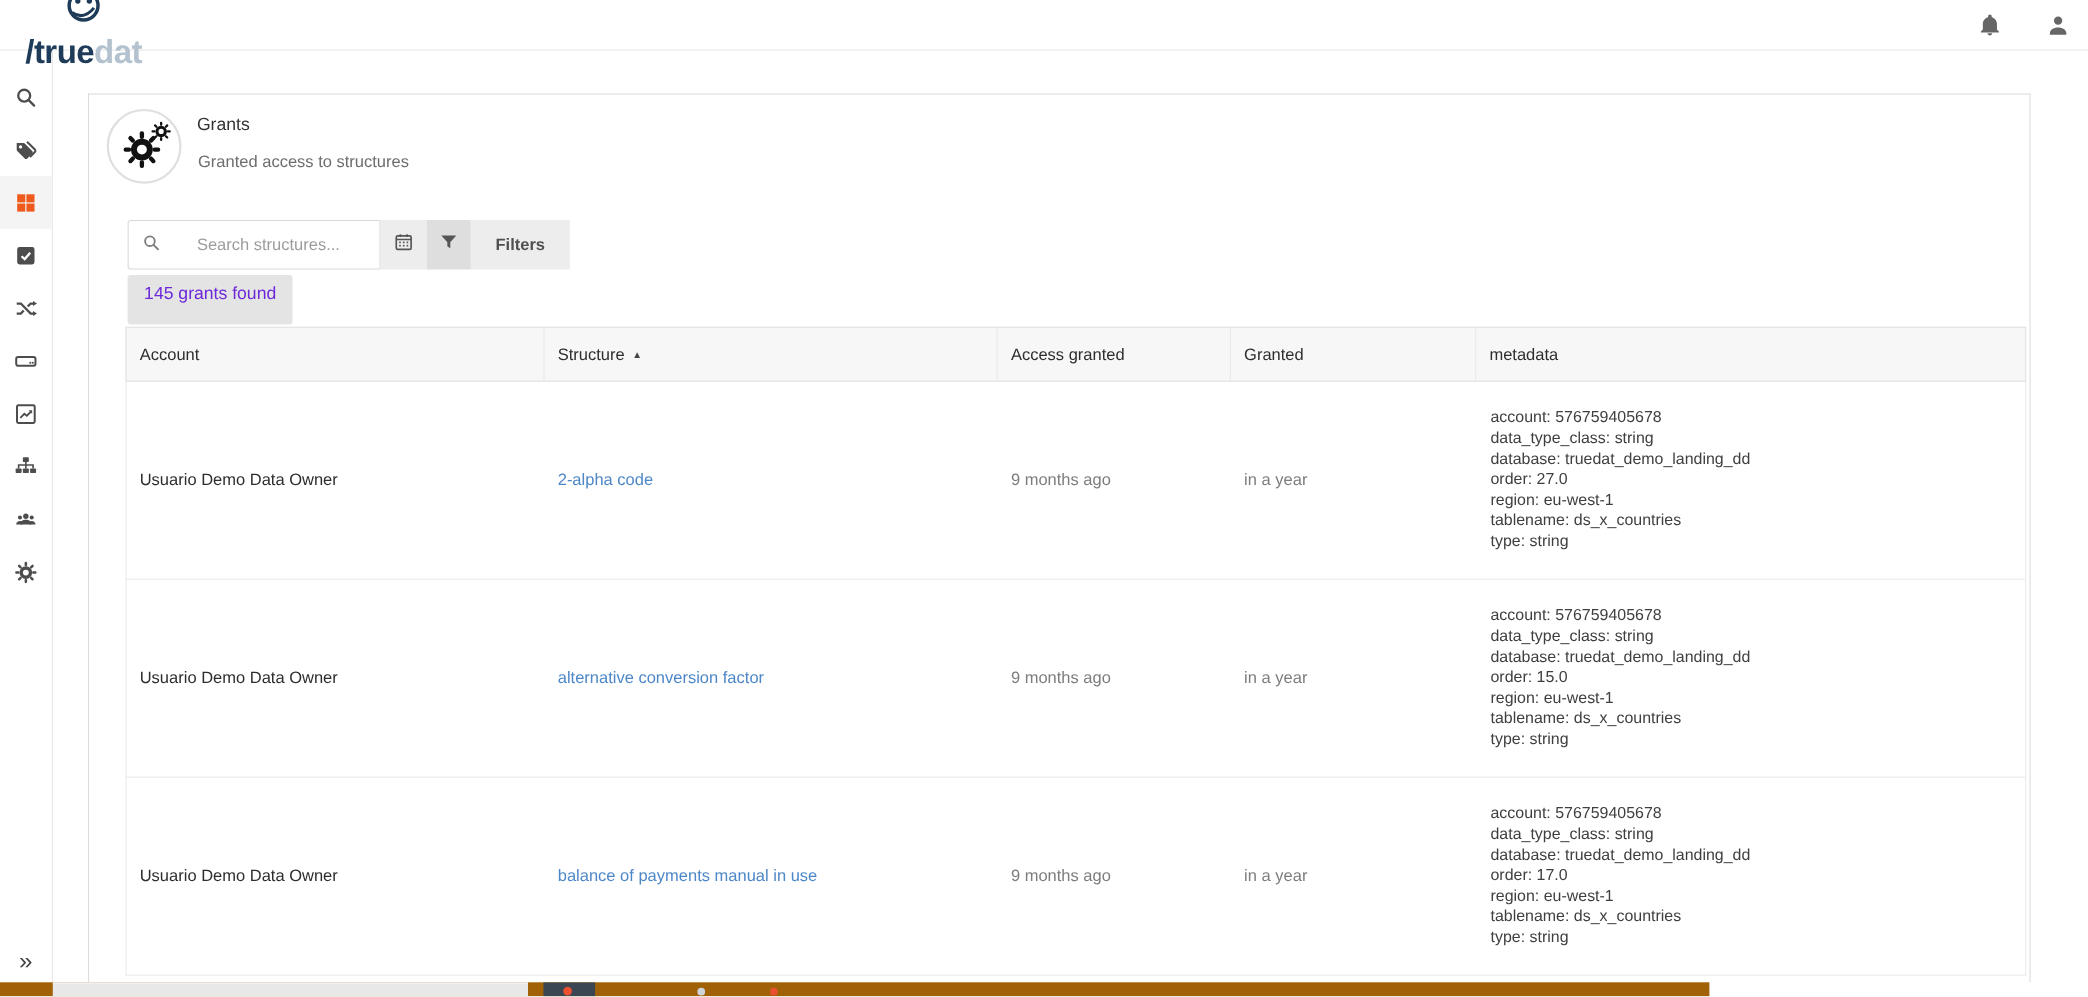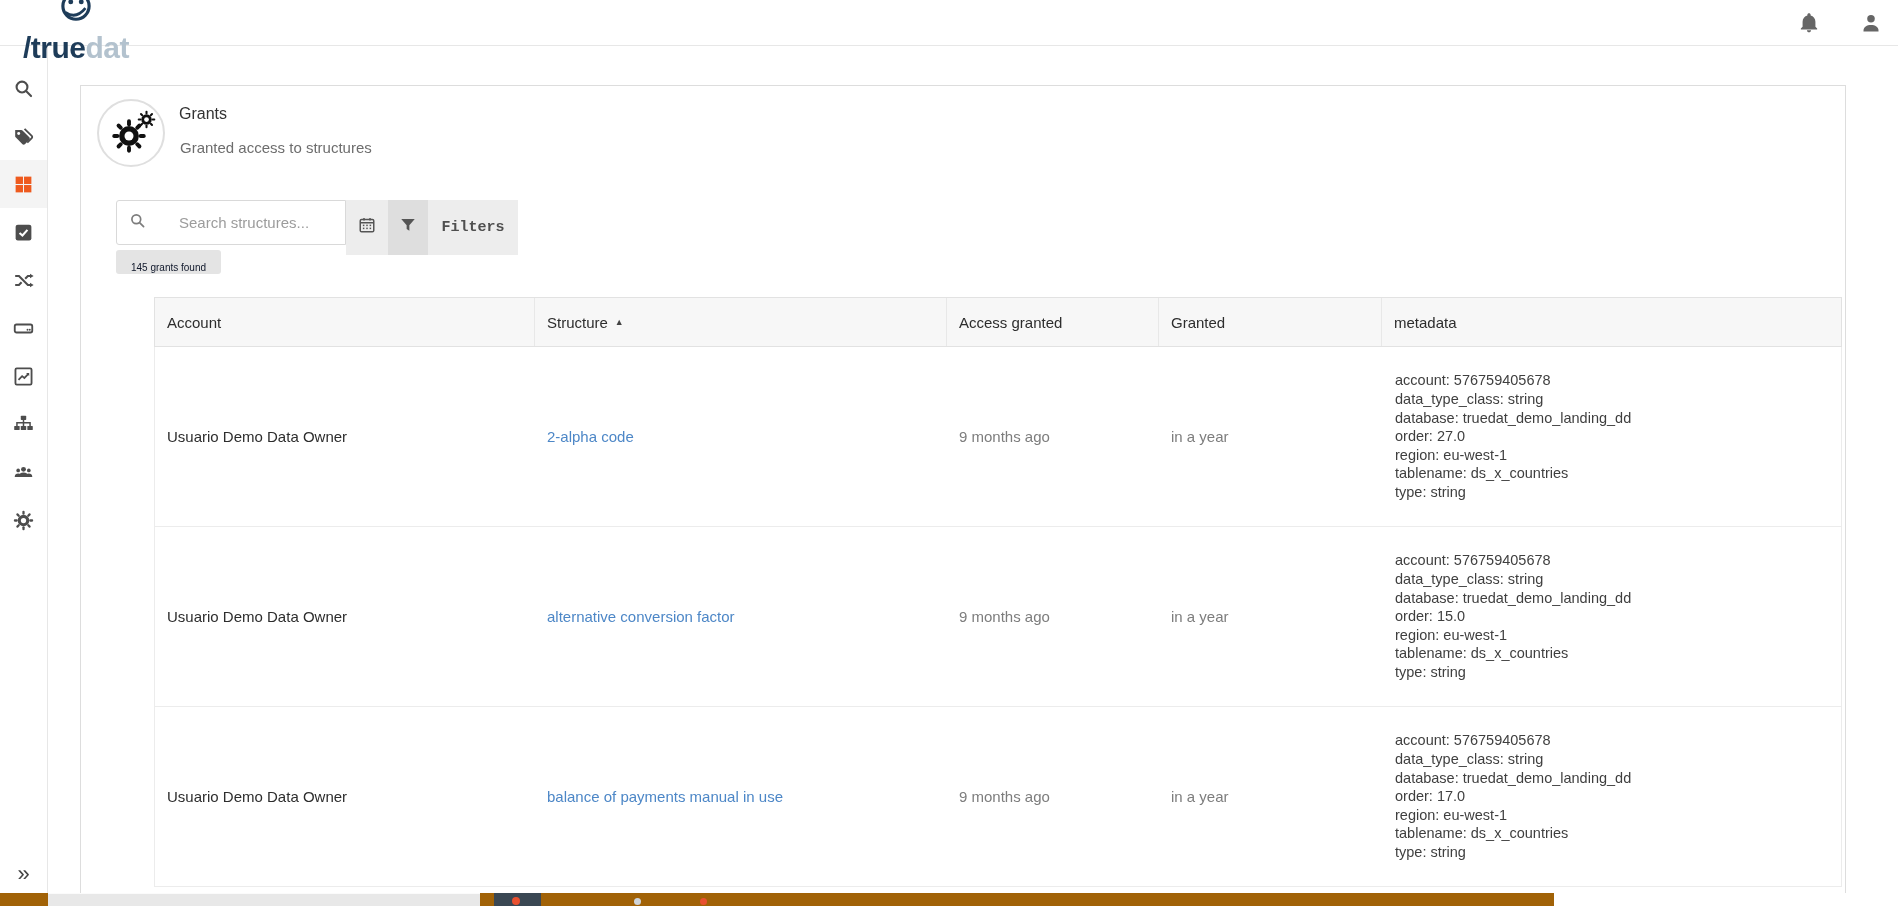--- a/index.html
+++ b/index.html
@@ -42,31 +42,31 @@
   .page-subtitle { position:absolute; left:99px; top:53px; font-size:15px; color:#6d6d6d; }
 
   
   .toolbar { position:absolute; left:35px; top:114px; height:45px; display:flex; }
   .search-box { width:230px; height:45px; border:1px solid #d9d9d9; border-radius:3px 0 0 3px;
     display:flex; align-items:center; padding-left:12px; gap:9px; background:#fff; }
   .search-box svg { width:17px; height:17px; color:#7d7d7d; flex:none; }
   .search-box input { border:none; outline:none; font-size:15px; color:#444; width:180px;
     font-family:"Liberation Sans", sans-serif; background:transparent;margin-left:24px; }
   .search-box input::placeholder { color:#9c9c9c; }
-  .tool-seg { height:55px; display:flex; align-items:center; justify-content:center; cursor:pointer;font-family:Liberation Mono, monospace; }
+  .tool-seg { height:45px; display:flex; align-items:center; justify-content:center; cursor:pointer; }
   .seg-cal { width:42px; background:#ededed; }
   .seg-funnel { width:40px; background:#dedede; }
   .seg-filters { width:90px; background:#ededed; font-size:15px; font-weight:700; color:#4f4f4f; }
   .tool-seg svg { width:18px; height:18px; color:#555; }
 
-  .badge { position:absolute; left:35px; top:164px; height:24px; line-height:35px;
-    background:#e4e4e4; border-radius:3px; padding:0 15px; font-size:10px; color:#0f172a; }
-
-  
-  .table { position:absolute; left:33px; top:211px; right:3px;margin-left:40px; }
+  .badge { position:absolute; left:35px; top:164px; height:45px; line-height:35px;
+    background:#e4e4e4; border-radius:3px; padding:0 15px; font-size:16px; color:#6d28d9; }
+
+  
+  .table { position:absolute; left:33px; top:211px; right:3px; }
   .grid-cols { display:grid; grid-template-columns:380px 412px 212px 223px 1fr; }
   .thead { background:#f7f7f7; border:1px solid #e2e2e2; height:50px; }
   .th { display:flex; align-items:center; padding:0 12px; font-size:15px; color:#2d2d2d;
     border-right:1px solid #e8e8e8; cursor:pointer; }
   .th:last-child { border-right:none; }
   .sort { font-size:9px; color:#444; margin-left:7px; }
   .trow { height:180px; border-left:1px solid #ececec; border-right:1px solid #ececec;
     border-bottom:1px solid #ececec; }
   .cell { display:flex; align-items:center; padding:0 12px; font-size:15px; }
   .cell-account { font-weight:400; color:#2d2d2d; }

